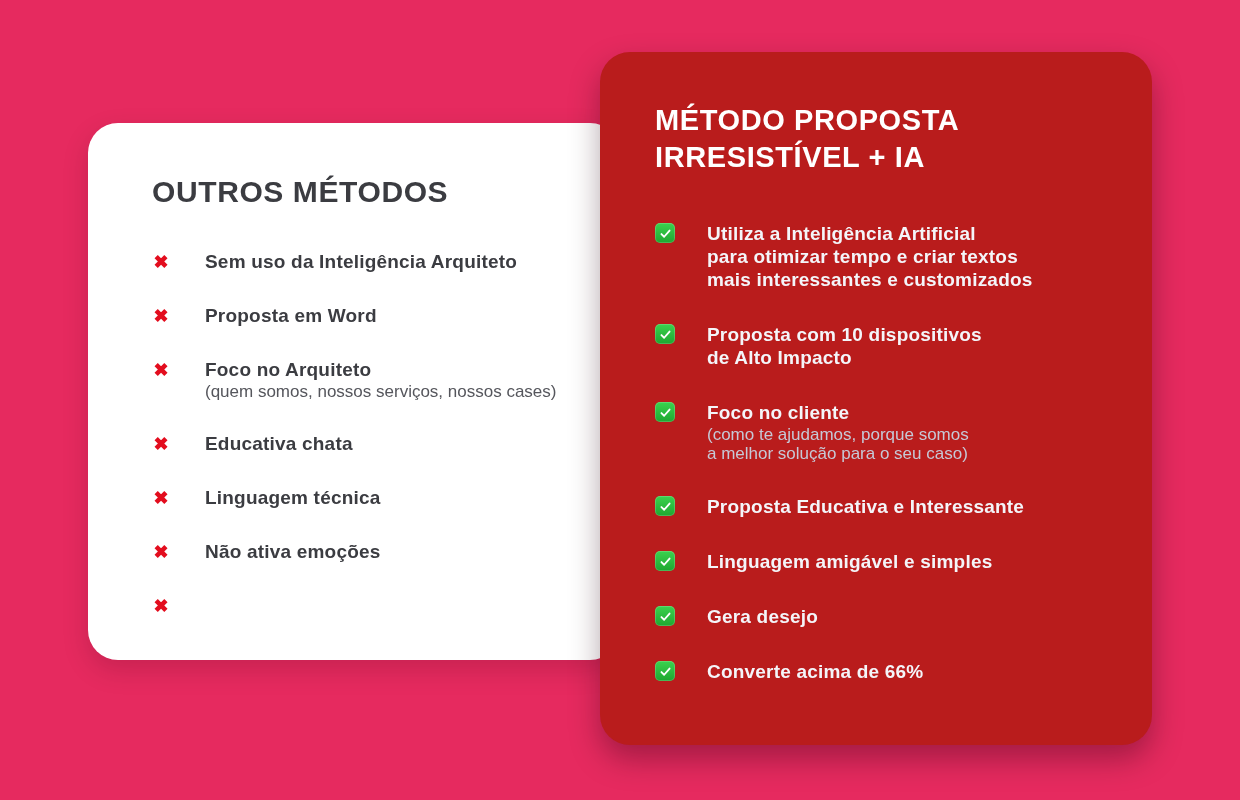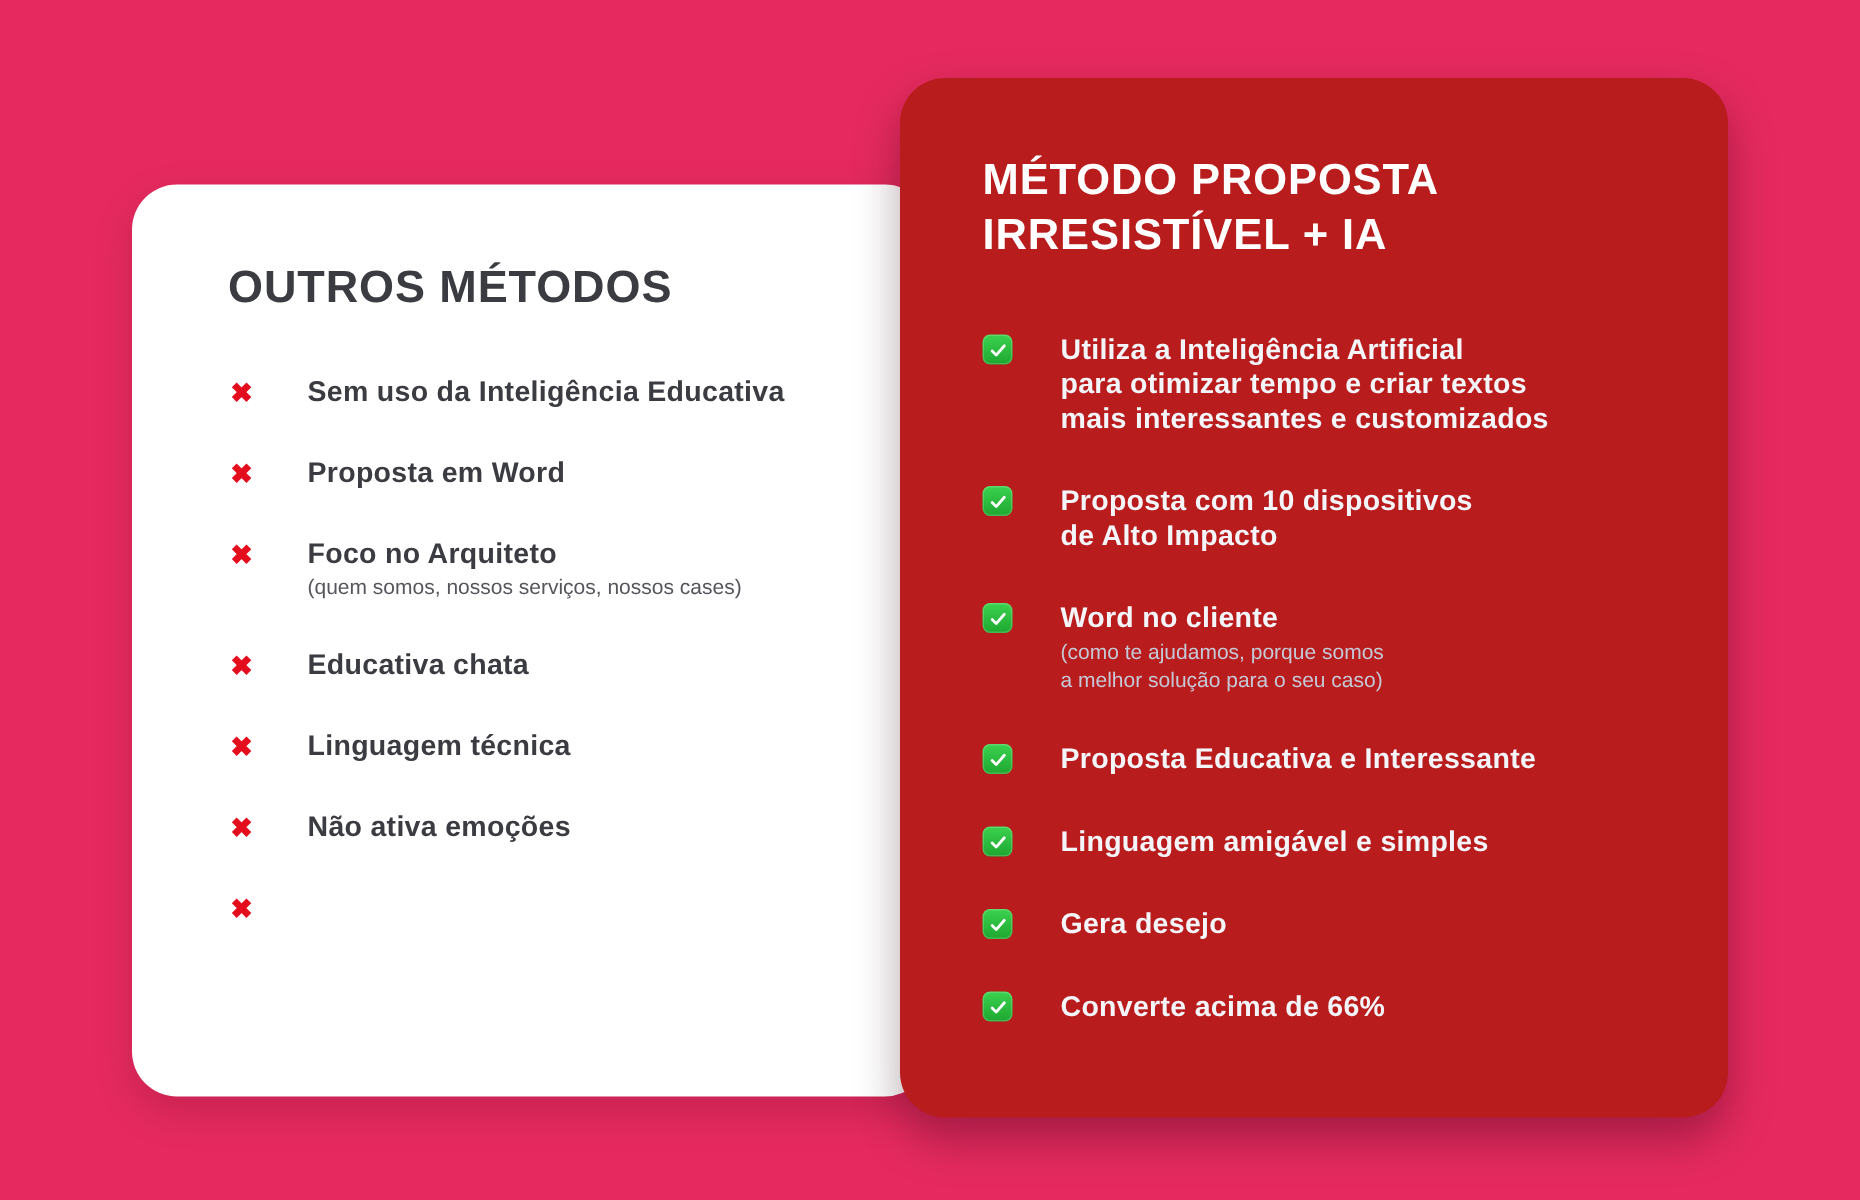--- a/index.html
+++ b/index.html
@@ -20,21 +20,21 @@
 
   
   .card {
     position: absolute;
     box-sizing: border-box;
   }
   .card-left {
     left: 88px;
     top: 123px;
     width: 532px;
-    height: 608px;
+    height: 537px;
     background: #FFFFFF;
     border-radius: 30px;
     box-shadow: 0 10px 26px rgba(60, 0, 20, 0.18);
   }
   .card-right {
     left: 600px;
     top: 52px;
     width: 552px;
     height: 693px;
     background: #b91c1c;
@@ -89,21 +89,21 @@
     letter-spacing: 0.2px;
     color: #3B3C41;
     white-space: pre-line;
   }
   .card-right .item-label {
     color: #F4F5F9;
     line-height: 23px;
   }
   .item-sub {
     font-weight: 400;
-    font-size: 14px;
+    font-size: 17px;
     line-height: 19px;
     color: #55565C;
     margin-top: 1px;
     white-space: pre-line;
   }
   .card-right .item-sub {
     color: #C6C8D6;
   }
 
   
@@ -138,21 +138,21 @@
 <div class="canvas">
 
   <div class="card card-left">
     <div class="card-title">OUTROS MÉTODOS</div>
 
     <div class="item-list">
 
       <div class="item">
         <span class="x-icon">✖</span>
         <div class="item-text">
-            <span class="item-label">Sem uso da Inteligência Educativa</span>
+            <span class="item-label">Sem uso da Inteligência Arquiteto</span>
           </div>
       </div>
 
       <div class="item">
         <span class="x-icon">✖</span>
         <div class="item-text">
             <span class="item-label">Proposta em Word</span>
           </div>
       </div>
 
@@ -223,21 +223,21 @@
           </div>
       </div>
 
       <div class="item">
         <span class="check-icon">
           <svg viewBox="0 0 24 24" width="13" height="13">
               <path d="M4.5 13l5 5L19.5 6.5" stroke="#FFFFFF" stroke-width="3.4" fill="none" stroke-linecap="round" stroke-linejoin="round"></path>
             </svg>
         </span>
         <div class="item-text">
-          <span class="item-label">Word no cliente</span>
+          <span class="item-label">Foco no cliente</span>
           <span class="item-sub">(como te ajudamos, porque somos
 a melhor solução para o seu caso)</span>
         </div>
       </div>
 
       <div class="item">
         <span class="check-icon">
           <svg viewBox="0 0 24 24" width="13" height="13">
               <path d="M4.5 13l5 5L19.5 6.5" stroke="#FFFFFF" stroke-width="3.4" fill="none" stroke-linecap="round" stroke-linejoin="round"></path>
             </svg>

